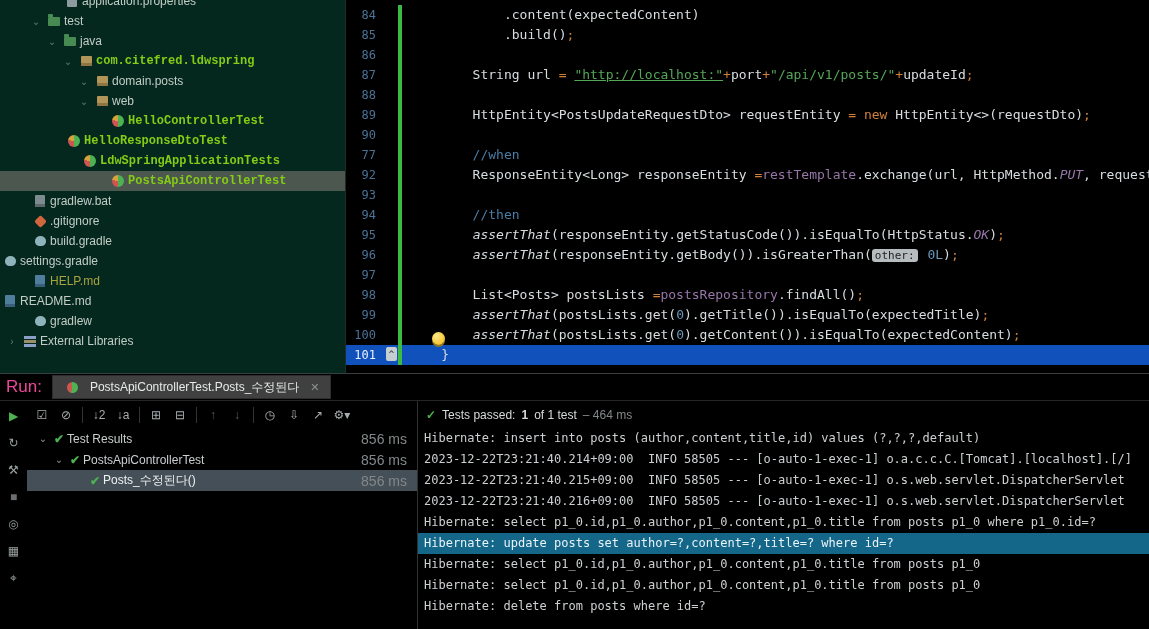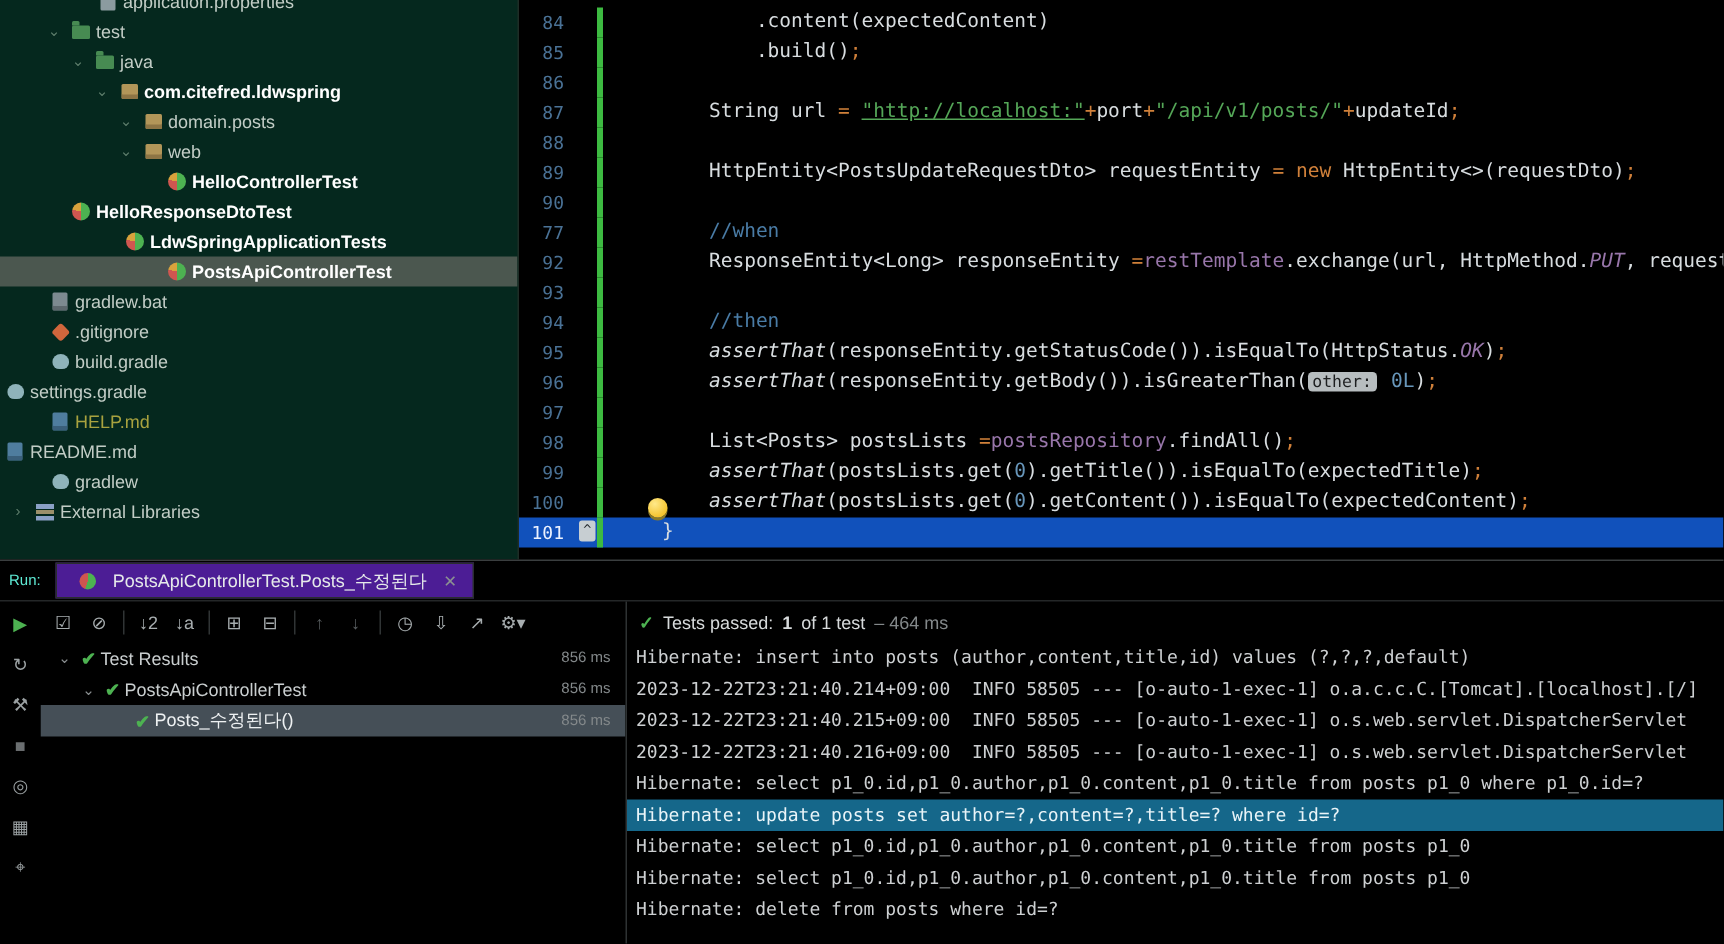--- a/index.html
+++ b/index.html
@@ -8,21 +8,21 @@
 
   
   .project-panel{position:absolute;left:0;top:0;width:346px;height:373px;background:#05281e;
     overflow:hidden;border-right:1px solid #1e2d26;}
   .tree{margin-top:-9px;}
   .tree-row{display:flex;align-items:center;height:20px;font-size:12px;color:#c2cdc6;white-space:nowrap;cursor:default;}
   .tree-row.selected{background:#4b574f;color:#eef3ef;}
   .chev{width:16px;flex:none;color:#5d7d6b;font-size:10px;text-align:center;}
   .ticon{width:20px;height:16px;flex:none;display:inline-flex;align-items:center;justify-content:center;}
   .tlabel{padding-right:6px;}
-  .bold{font-weight:bold;color:#ffffff;}
+  .bold{font-weight:bold;color:#84cc16;font-family:Liberation Mono, monospace;}
 
   
   .i-folder{width:12px;height:9px;background:#478b52;border-radius:1px;position:relative;display:block;}
   .i-folder::before{content:"";position:absolute;top:-3px;left:0;width:5px;height:3px;background:#478b52;border-radius:1px 1px 0 0;}
   .i-package{width:11px;height:10px;background:#b29659;border-radius:1px;box-shadow:inset 0 -3px 0 #8d7545;display:block;}
   .i-test-class{width:12px;height:12px;border-radius:50%;display:block;
     background:conic-gradient(#4db251 0 50%,#cf5650 50% 78%,#d9a23c 78% 100%);}
   .i-file-config{width:10px;height:12px;background:#8b9ba0;border-radius:1px;display:block;box-shadow:inset 0 2px 0 #6f7d82;}
   .i-file-bat{width:10px;height:12px;background:#7d8a90;border-radius:1px;display:block;box-shadow:inset 0 -3px 0 #5d686d;}
   .i-file-git{width:9px;height:9px;background:#d1663c;transform:rotate(45deg);border-radius:2px;display:block;}
@@ -54,42 +54,42 @@
   .inlay{background:#b7bdbf;color:#1d1f20;border-radius:3px;padding:0 3px;font-size:11px;margin-right:2px;}
   .bulb{position:absolute;left:86px;top:332px;width:13px;height:13px;border-radius:50%;
     background:radial-gradient(circle at 35% 30%,#ffe98a,#f4c430 70%);box-shadow:0 2px 0 #8a7a28;cursor:pointer;}
   .fold-marker{position:absolute;left:6px;top:2px;width:11px;height:14px;background:#c7ced2;border-radius:2px;
     color:#20262a;font-size:9px;line-height:14px;text-align:center;}
 
   
   .run-panel{position:absolute;left:0;top:373px;width:1149px;height:256px;background:#000;
     border-top:1px solid #3a3e3f;color:#c6c9ca;}
   .tab-row{height:27px;display:flex;align-items:center;border-bottom:1px solid #242728;padding-left:6px;gap:10px;}
-  .run-label{color:#5eead4;font-size:10px;}
-  .run-tab{display:flex;align-items:center;gap:7px;padding:3px 10px;background:#4c1d95;
+  .run-label{color:#ec4899;font-size:17px;}
+  .run-tab{display:flex;align-items:center;gap:7px;padding:3px 10px;background:#404040;
     border:1px solid #2a2e2f;font-size:12px;color:#e6eaea;cursor:pointer;height:24px;}
   .i-testtab{width:11px;height:11px;border-radius:50%;display:block;
     background:conic-gradient(#4db251 0 55%,#cf5650 55% 100%);}
   .tab-close{color:#8b9092;font-size:11px;margin-left:4px;cursor:pointer;}
 
   .run-body{display:flex;height:228px;}
   .vstrip{width:27px;flex:none;display:flex;flex-direction:column;align-items:center;padding-top:6px;gap:9px;}
   .vicon{width:18px;height:18px;display:flex;align-items:center;justify-content:center;font-size:12px;color:#9aa0a2;cursor:pointer;}
   .left-col{width:390px;flex:none;display:flex;flex-direction:column;}
   .htoolbar{height:27px;display:flex;align-items:center;gap:2px;padding-left:4px;flex:none;}
   .hicon{min-width:22px;height:20px;display:flex;align-items:center;justify-content:center;
     font-size:12px;color:#a7adaf;border-radius:3px;cursor:pointer;}
   .hicon.disabled{color:#595e60;}
   .hsep{width:1px;height:16px;background:#303435;margin:0 3px;}
   .tests-tree{flex:1;overflow:hidden;font-size:12px;}
   .ttree-row{display:flex;align-items:center;height:21px;color:#c9cecf;cursor:default;white-space:nowrap;}
   .ttree-row.selected{background:#454f57;color:#eef1f2;}
   .tchev{width:16px;color:#8b9092;font-size:10px;text-align:center;flex:none;}
   .tcheck{color:#4db251;font-weight:bold;width:16px;text-align:center;flex:none;}
-  .ttime{margin-left:auto;padding-right:10px;color:#83888a;font-size:10px;}
+  .ttime{margin-left:auto;padding-right:10px;color:#83888a;font-size:14px;}
   .vdivider{width:1px;background:#2e3233;flex:none;}
   .right-col{flex:1;display:flex;flex-direction:column;min-width:0;}
   .status-row{height:27px;display:flex;align-items:center;gap:6px;padding-left:8px;font-size:12px;color:#d7dadb;flex:none;}
   .status-check{color:#4db251;font-weight:bold;}
   .status-count{font-weight:bold;}
   .status-time{color:#83888a;}
   .console{flex:1;font-family:"DejaVu Sans Mono","Liberation Mono",monospace;font-size:12px;
     line-height:21px;color:#cdd0d2;white-space:pre;overflow:hidden;}
   .cline{padding-left:6px;height:21px;}
   .cline.hl{background:#15678a;color:#e9f4f8;}
@@ -139,21 +139,21 @@
           <i class="i-package"></i>
         </span>
         <span class="tlabel">web</span>
       </div>
       <div class="tree-row" style="padding-left: 108px;">
         <span class="ticon">
           <i class="i-test-class"></i>
         </span>
         <span class="tlabel bold">HelloControllerTest</span>
       </div>
-      <div class="tree-row" style="padding-left: 44px;">
+      <div class="tree-row" style="padding-left: 44px; margin-left: 20px;">
         <span class="ticon">
           <i class="i-test-class"></i>
         </span>
         <span class="tlabel bold">HelloResponseDtoTest</span>
       </div>
       <div class="tree-row" style="padding-left: 80px;">
         <span class="ticon">
           <i class="i-test-class"></i>
         </span>
         <span class="tlabel bold">LdwSpringApplicationTests</span>

